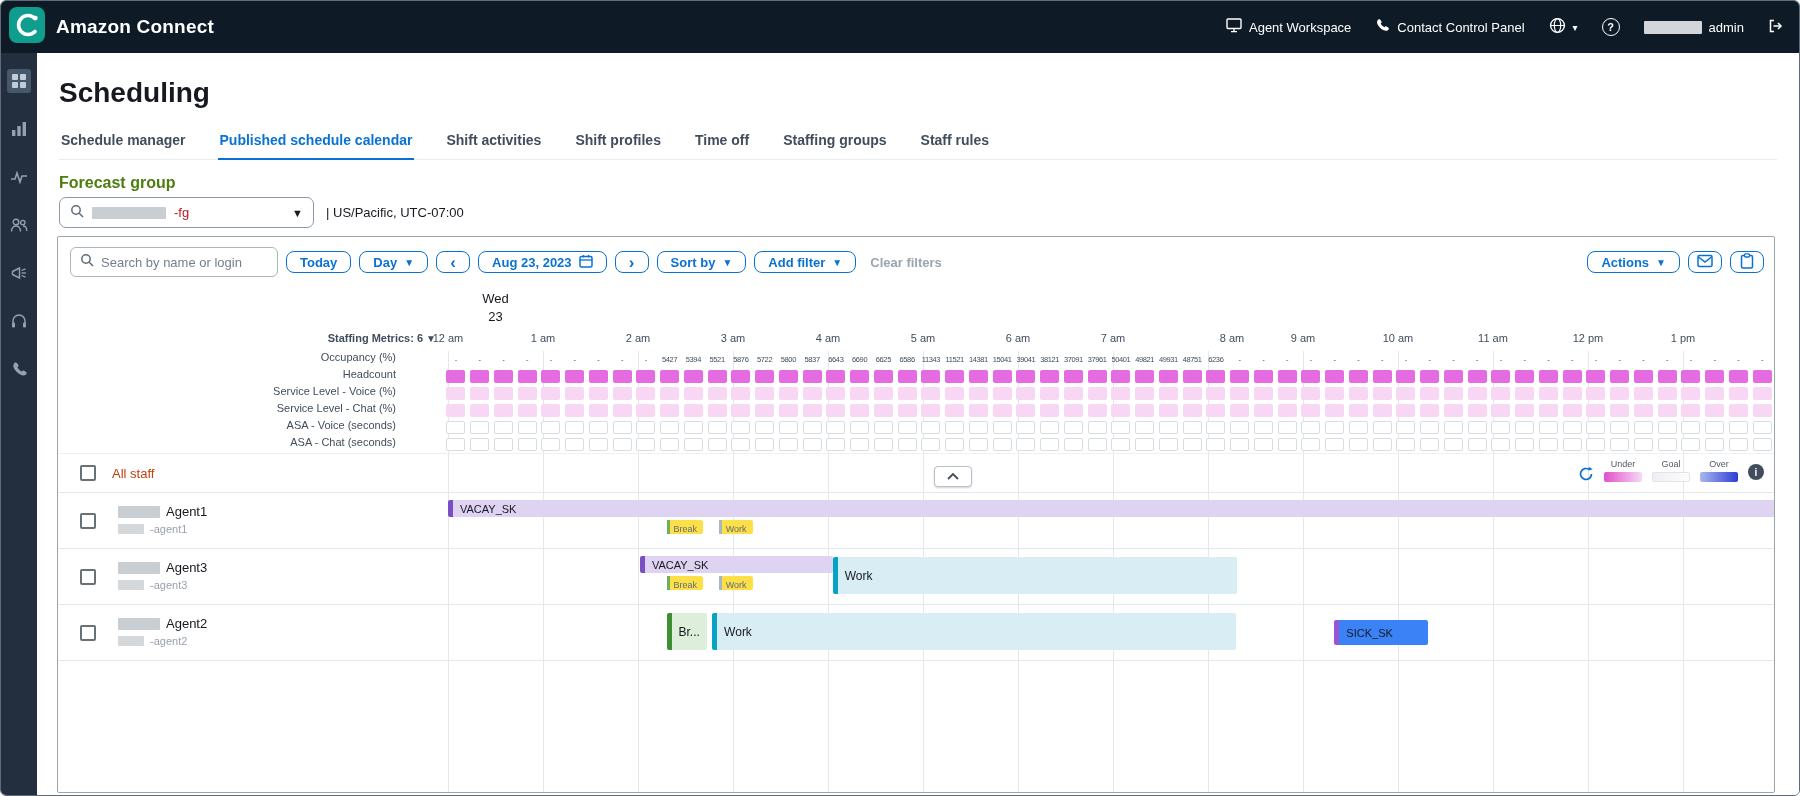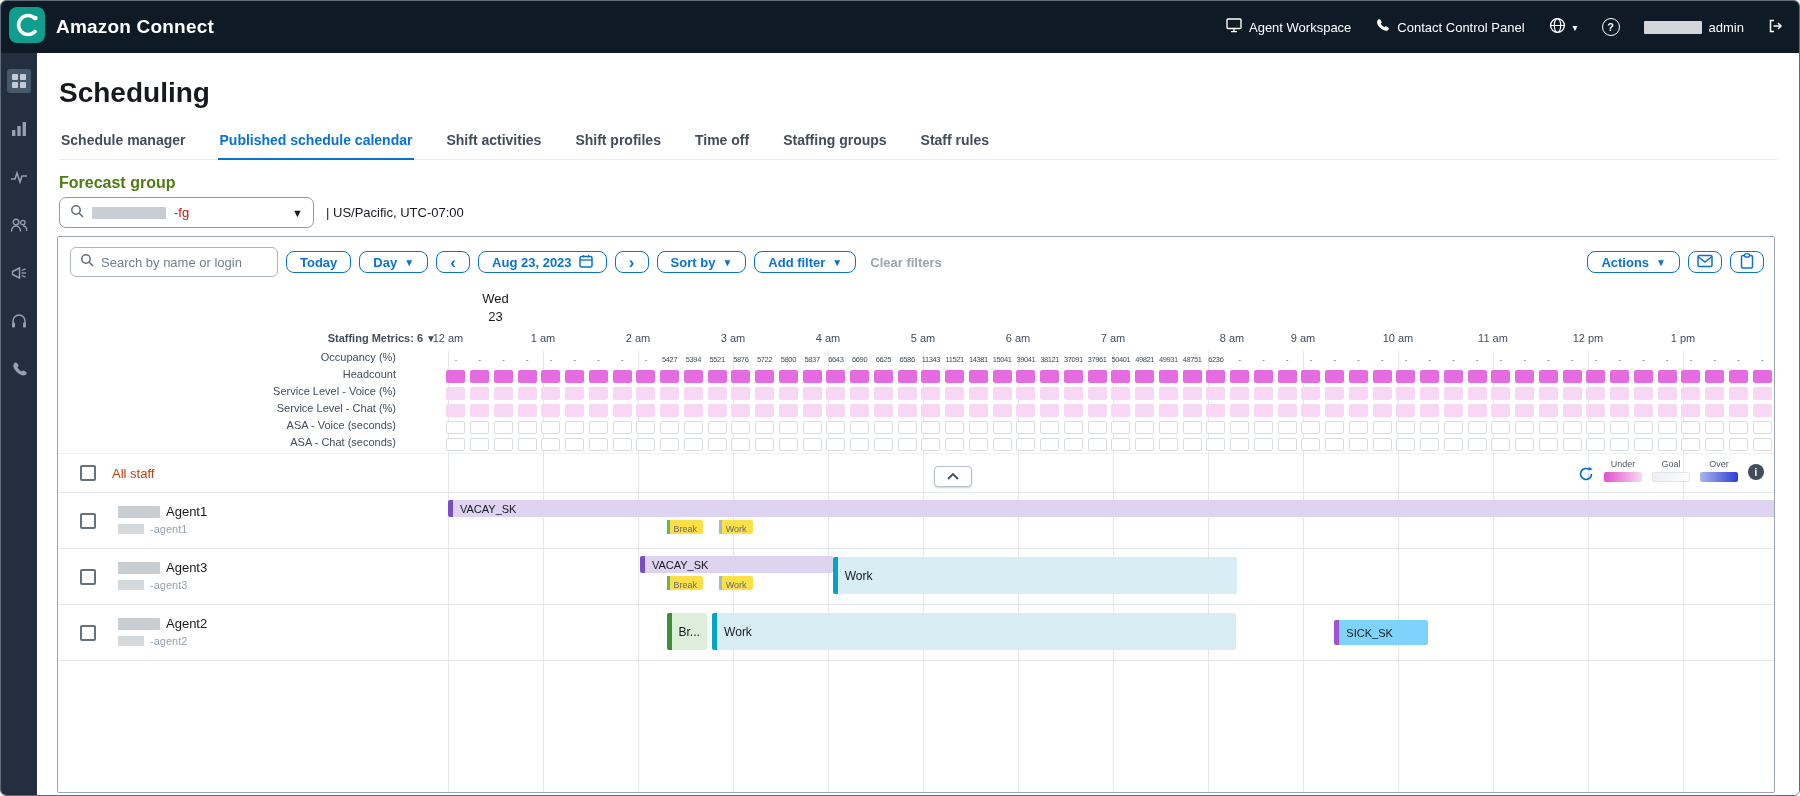--- a/index.html
+++ b/index.html
@@ -91,21 +91,21 @@
   .agent-check { position:absolute; left:22px; top:20px; }
   .agent-name-wrap { position:absolute; left:60px; top:11px; }
   .agent-line { display:flex; align-items:center; gap:6px; }
   .agent-name { font-size:13px; color:#16191f; }
   .agent-line2 { margin-top:4px; }
   .agent-login { font-size:11px; color:#98a2ae; }
 
   .bar { position:absolute; overflow:hidden; white-space:nowrap; font-size:11px; color:#16191f; display:flex; align-items:center; padding-left:7px; border-radius:2px; cursor:pointer; }
   .bar-vacay { background:#ded3f1; border-left:5px solid #7a4fc6; }
   .bar-work  { background:#d9edf4; border-left:5px solid #06a3c4; }
-  .bar-sick  { background:#7dd3fc; border-left:5px solid #9d53d3; }
+  .bar-sick  { background:#3b82f6; border-left:5px solid #9d53d3; }
   .bar-break { background:#ddeeda; border-left:5px solid #3e8e33; }
   .size-slim { top:7px; height:17px; }
   .size-tall { top:8px; height:37px; font-size:12px; }
   .size-med  { top:15px; height:25px; }
   .chip { position:absolute; top:27px; height:14px; display:inline-flex; align-items:flex-end; gap:4px; padding-right:6px; font-size:9px; color:#5f6b7a; background:#fde047; border-radius:2px; }
   .chip .tick { width:3px; height:14px; display:inline-block; }
   .chip-break .tick { background:#6fae5d; }
   .chip-work .tick { background:#a7b7c2; }
 </style>
 </head>

